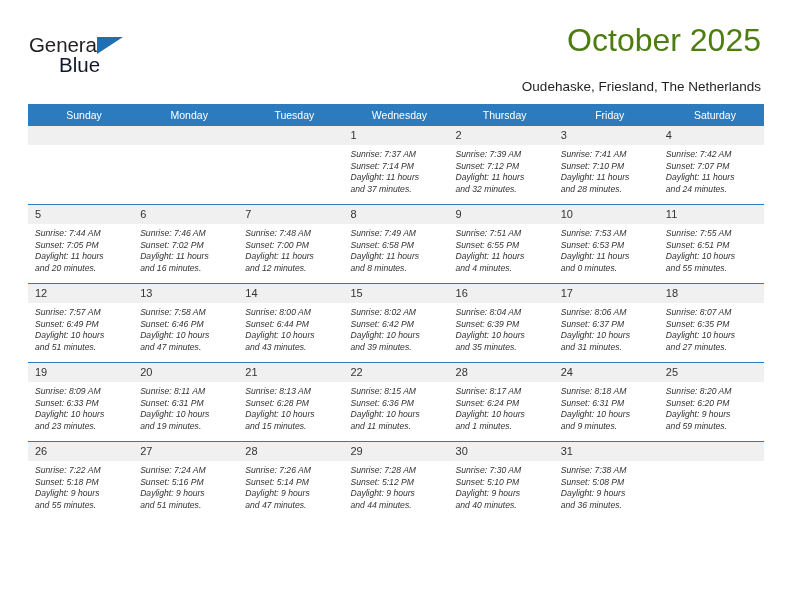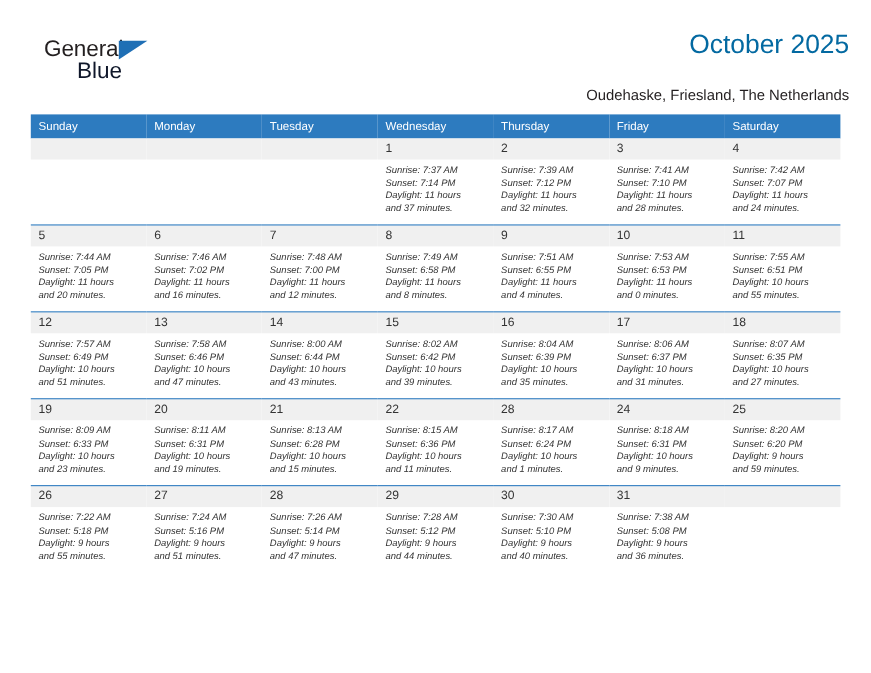--- a/index.html
+++ b/index.html
@@ -17,21 +17,21 @@
   .page {
     position: relative;
     width: 792px;
     height: 612px;
     box-sizing: border-box;
   }
 
   
   .header {
     position: absolute;
-    left: 36px;
+    left: 25px;
     top: 24px;
     width: 736px;
     height: 72px;
     text-decoration: underline;
   }
   .logo {
     position: absolute;
     left: 4px;
     top: 10px;
     width: 120px;
@@ -66,22 +66,22 @@
     white-space: nowrap;
   }
 
   .title-block {
     position: absolute;
     right: 0;
     top: 0;
     text-align: right;
   }
   .cal-title {
-    font-size: 24px;
-    color: #0369a1;
+    font-size: 32px;
+    color: #4d7c0f;
     line-height: 33px;
     white-space: nowrap;
   }
   .cal-subtitle {
     font-size: 13.5px;
     color: #231f20;
     line-height: 20px;
     margin-top: 20px;
     white-space: nowrap;
   }
@@ -93,21 +93,21 @@
     top: 104px;
     width: 736px;
     border-collapse: collapse;
     table-layout: fixed;
   }
   .calendar th {
     background: #2d7bbf;
     color: #ffffff;
     font-size: 10.5px;
     font-weight: normal;
-    text-align: left;
+    text-align: center;
     padding: 5px 0 5px 7px;
     height: 11px;
     vertical-align: middle;
   }
   .calendar td {
     width: 105.14px;
     height: 78px;
     vertical-align: top;
     padding: 0;
     border-top: 1.4px solid #2d7bbf;

